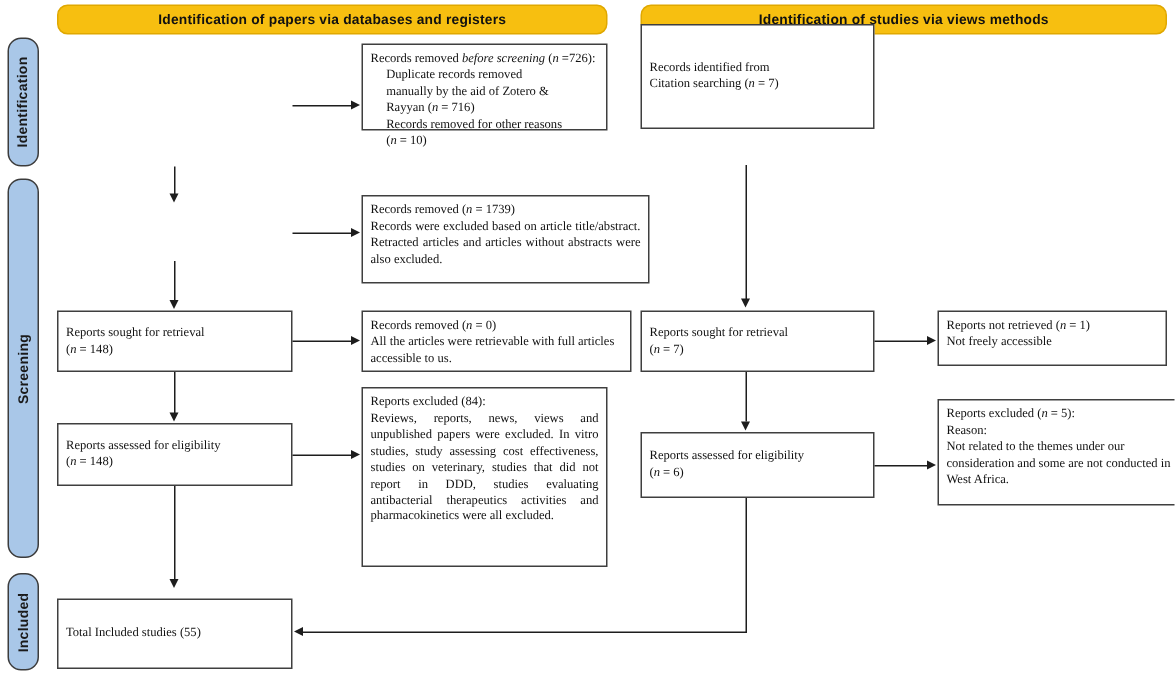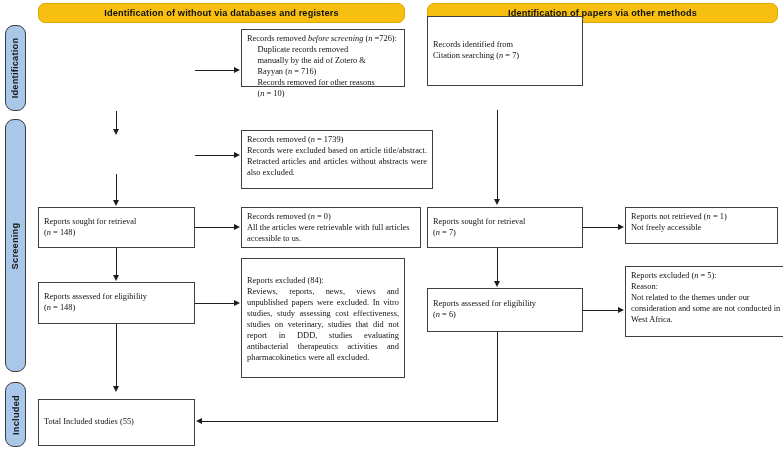--- a/index.html
+++ b/index.html
@@ -90,25 +90,25 @@
     border-bottom:3.6px solid transparent;
     border-right:6px solid #1d1d1d;
   }
 </style>
 </head>
 <body>
 
 <div id="root">
 
   <div class="abs banner" style="left:38px;top:3px;width:367px;height:20px;">
-    <span>Identification of without via databases and registers</span>
+    <span>Identification of papers via databases and registers</span>
   </div>
 
   <div class="abs banner" style="left:427px;top:3px;width:351px;height:20px;">
-    <span>Identification of papers via other methods</span>
+    <span>Identification of studies via views methods</span>
   </div>
 
   <div class="abs phase" style="left:5px;top:25px;width:21px;height:86px;">
     <span>Identification</span>
   </div>
 
   <div class="abs phase" style="left:5px;top:119px;width:21px;height:253px;">
     <span>Screening</span>
   </div>
 
@@ -135,21 +135,21 @@
   </div>
 
   <div class="abs box topal just" style="left:241px;top:130px;width:192px;height:59px;">
     <div class="txt">Records removed (<span class="ital">n</span> = 1739)<br>Records were excluded based on article title/abstract. Retracted articles and articles without abstracts were also excluded.</div>
   </div>
 
   <div class="abs box topal" style="left:241px;top:207px;width:180px;height:41px;">
     <div class="txt">Records removed (<span class="ital">n</span> = 0)<br>All the articles were retrievable with full articles accessible to us.</div>
   </div>
 
-  <div class="abs box topal just" style="left:241px;top:258px;width:164px;height:120px;align-items:center;">
+  <div class="abs box topal just" style="left:241px;top:258px;width:164px;height:120px;">
     <div class="txt">Reports excluded (84):<br>Reviews, reports, news, views and unpublished papers were excluded. In vitro studies, study assessing cost effectiveness, studies on veterinary, studies that did not report in DDD, studies evaluating antibacterial therapeutics activities and pharmacokinetics were all excluded.</div>
   </div>
 
   <div class="abs box" style="left:427px;top:16px;width:156px;height:70px;">
     <div class="txt">Records identified from<br>Citation searching (<span class="ital">n</span> = 7)</div>
   </div>
 
   <div class="abs box" style="left:427px;top:207px;width:156px;height:41px;">
     <div class="txt">Reports sought for retrieval<br>(<span class="ital">n</span> = 7)</div>
   </div>

